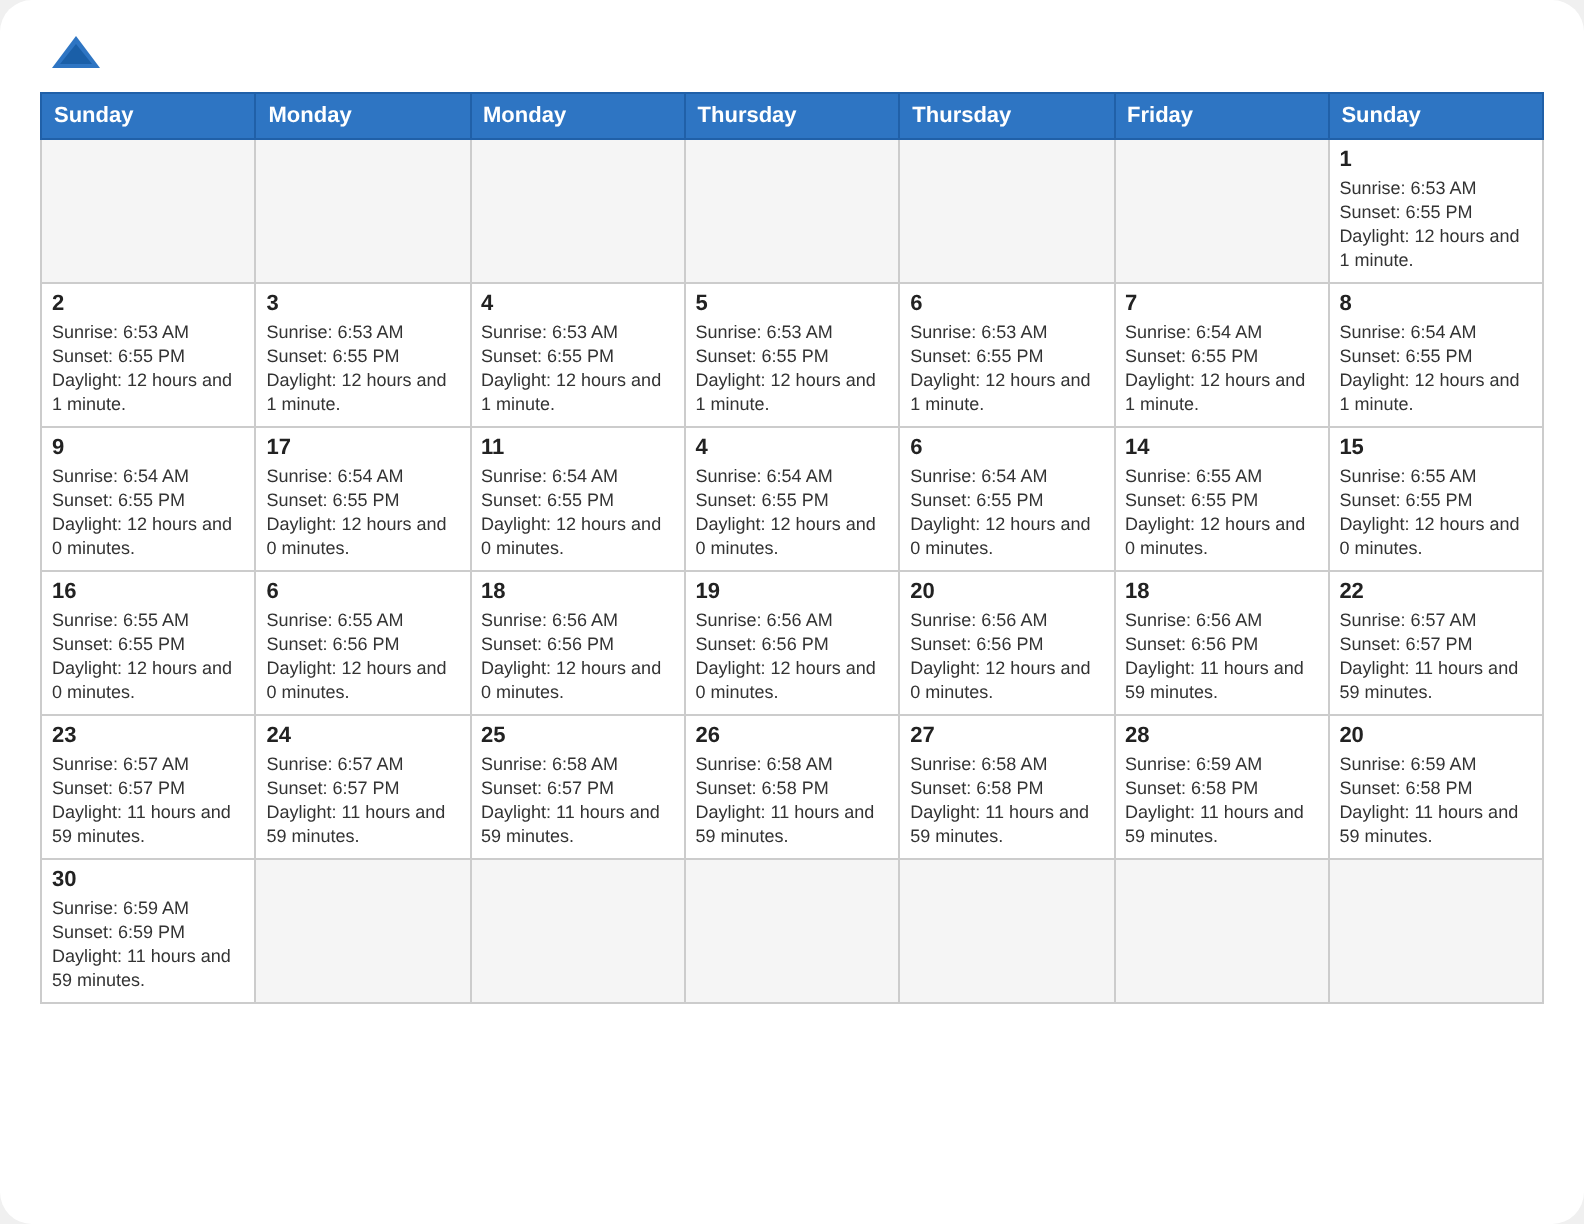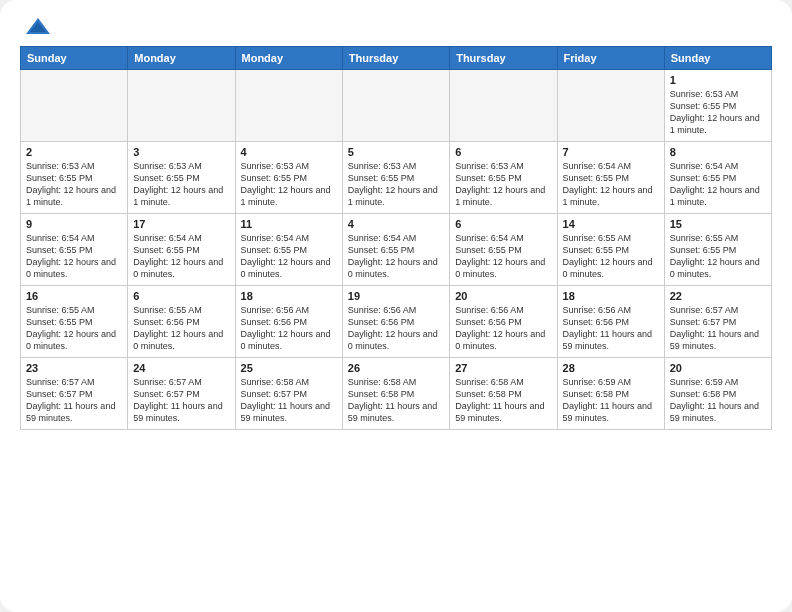--- a/index.html
+++ b/index.html
@@ -263,15 +263,27 @@
           </td>
           <td>
             <span class="day-number">28</span>
             <div class="day-info">Sunrise: 6:59 AM<br>Sunset: 6:58 PM<br>Daylight: 11 hours and 59 minutes.</div>
           </td>
           <td>
             <span class="day-number">20</span>
             <div class="day-info">Sunrise: 6:59 AM<br>Sunset: 6:58 PM<br>Daylight: 11 hours and 59 minutes.</div>
           </td>
         </tr>
+        <tr class="last-row">
+          <td>
+            <span class="day-number">30</span>
+            <div class="day-info">Sunrise: 6:59 AM<br>Sunset: 6:59 PM<br>Daylight: 11 hours and 59 minutes.</div>
+          </td>
+          <td class="empty"></td>
+          <td class="empty"></td>
+          <td class="empty"></td>
+          <td class="empty"></td>
+          <td class="empty"></td>
+          <td class="empty"></td>
+        </tr>
       </tbody>
   </table>
 </div>
 
 </body></html>

